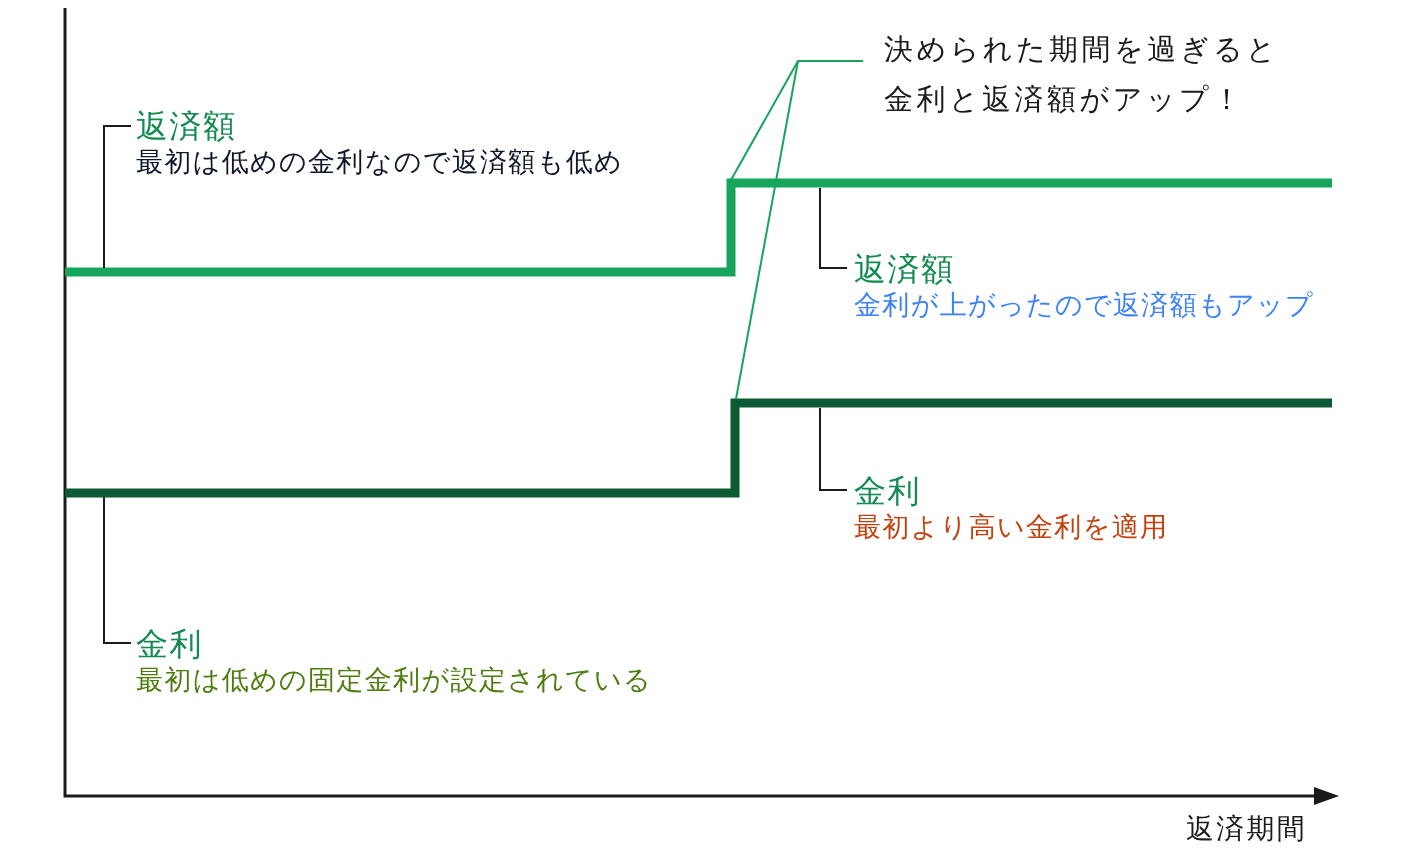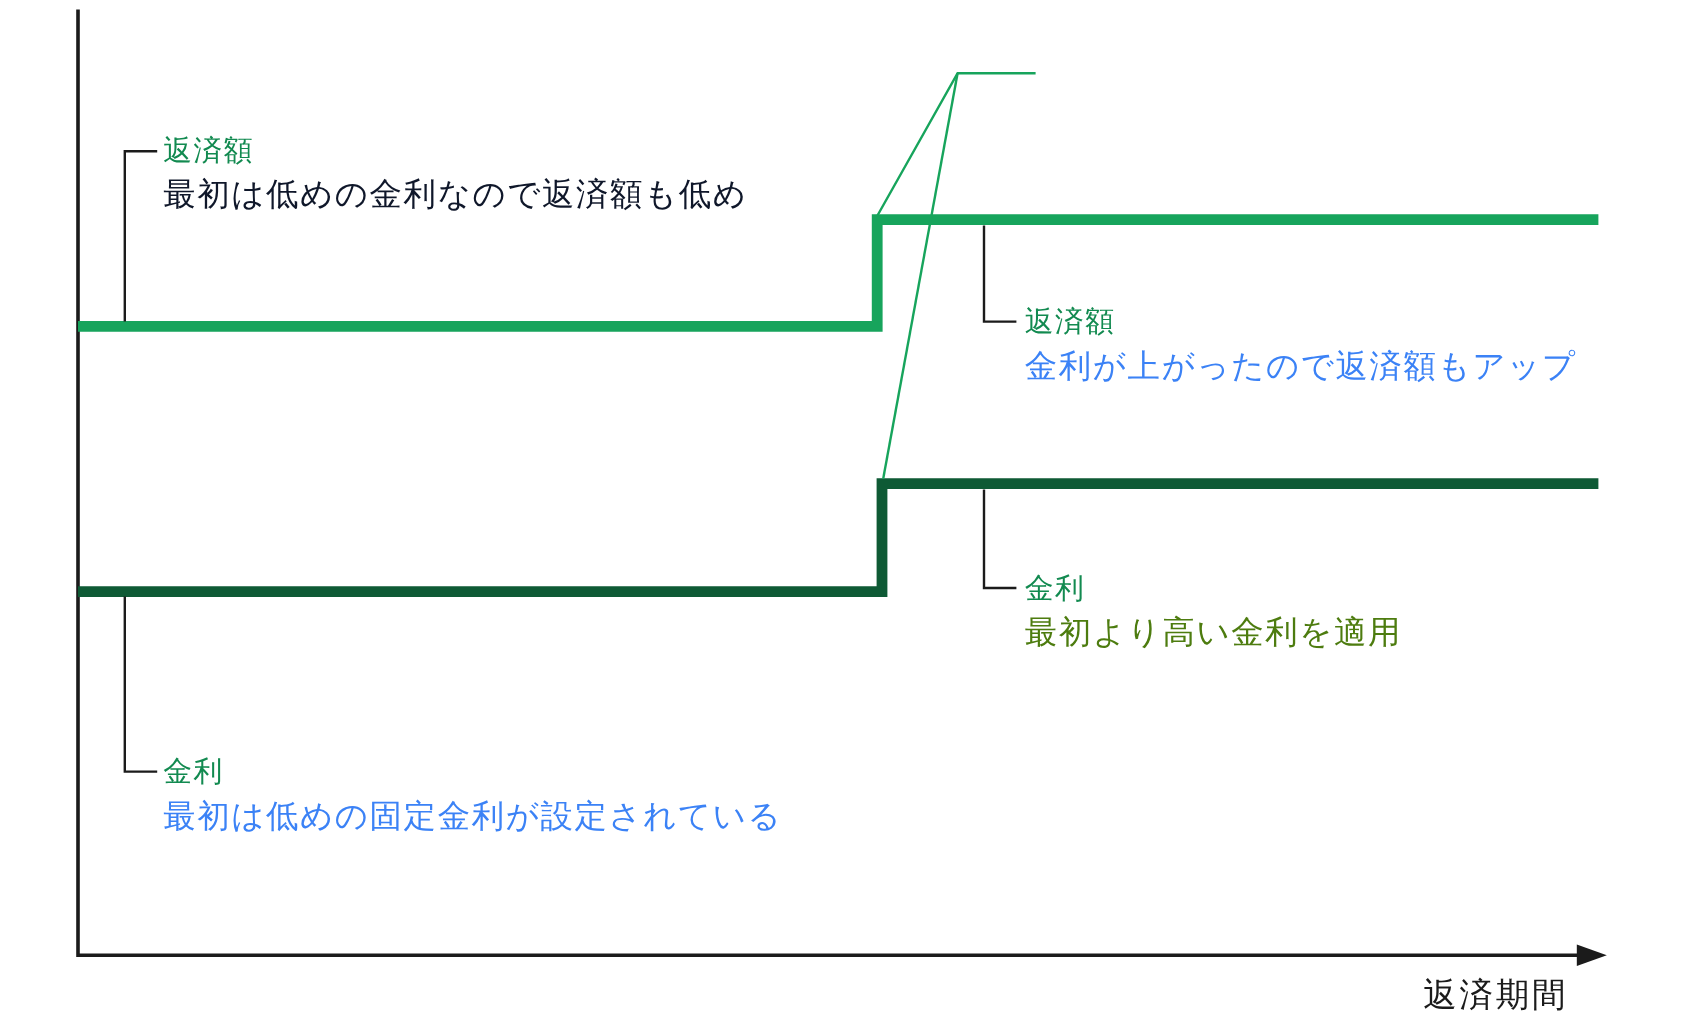--- a/index.html
+++ b/index.html
@@ -18,21 +18,21 @@
   .stage svg {
     position: absolute;
     left: 0;
     top: 0;
   }
   .anno {
     position: absolute;
     white-space: nowrap;
   }
   .label {
-    font-size: 24px;
+    font-size: 32px;
     line-height: 32px;
     letter-spacing: 0.05em;
   }
   .desc {
     font-size: 27px;
     line-height: 32px;
     letter-spacing: 0.05em;
     margin-top: 4px;
   }
   .note-line {
@@ -62,31 +62,35 @@
       <polyline points="131,643 104,643 104,497" fill="none" stroke="#1b1b1b" stroke-width="2" stroke-linejoin="miter"></polyline>
       <polyline points="863,61 798,61 731,180" fill="none" stroke="#17a45c" stroke-width="2" stroke-linejoin="miter"></polyline>
       <polyline points="798,61 736,399" fill="none" stroke="#17a45c" stroke-width="2" stroke-linejoin="miter"></polyline>
     </svg>
 
   <div class="anno" style="left:136px; top:110px">
     <div class="label green" style="color: rgb(18, 138, 80);">返済額</div>
     <div class="desc ink" style="color: #0f172a;">最初は低めの金利なので返済額も低め</div>
   </div>
 
+  <div class="anno" style="left:884px; top:24px">
+    <div class="note-line ink" style="color: rgb(27, 27, 27);">決められた期間を過ぎると</div>
+    <div class="note-line ink" style="color: rgb(27, 27, 27);">金利と返済額がアップ！</div>
+  </div>
 
   <div class="anno" style="left:854px; top:253px">
     <div class="label green" style="color: rgb(18, 138, 80);">返済額</div>
     <div class="desc ink" style="color: #3b82f6;">金利が上がったので返済額もアップ</div>
   </div>
 
   <div class="anno" style="left:854px; top:475px">
     <div class="label green" style="color: rgb(18, 138, 80);">金利</div>
-    <div class="desc ink" style="color: #4d7c0f;">最初より高い金利を適用</div>
+    <div class="desc ink" style="color: #c2410c;">最初より高い金利を適用</div>
   </div>
 
   <div class="anno" style="left:136px; top:628px">
     <div class="label green" style="color: rgb(18, 138, 80);">金利</div>
-    <div class="desc ink" style="color: #3b82f6;">最初は低めの固定金利が設定されている</div>
+    <div class="desc ink" style="color: #4d7c0f;">最初は低めの固定金利が設定されている</div>
   </div>
 
   <div class="anno axis-label ink" style="left: 1186px; top: 813px; color: rgb(27, 27, 27);">返済期間</div>
 
 </div>
 
 </body></html>

